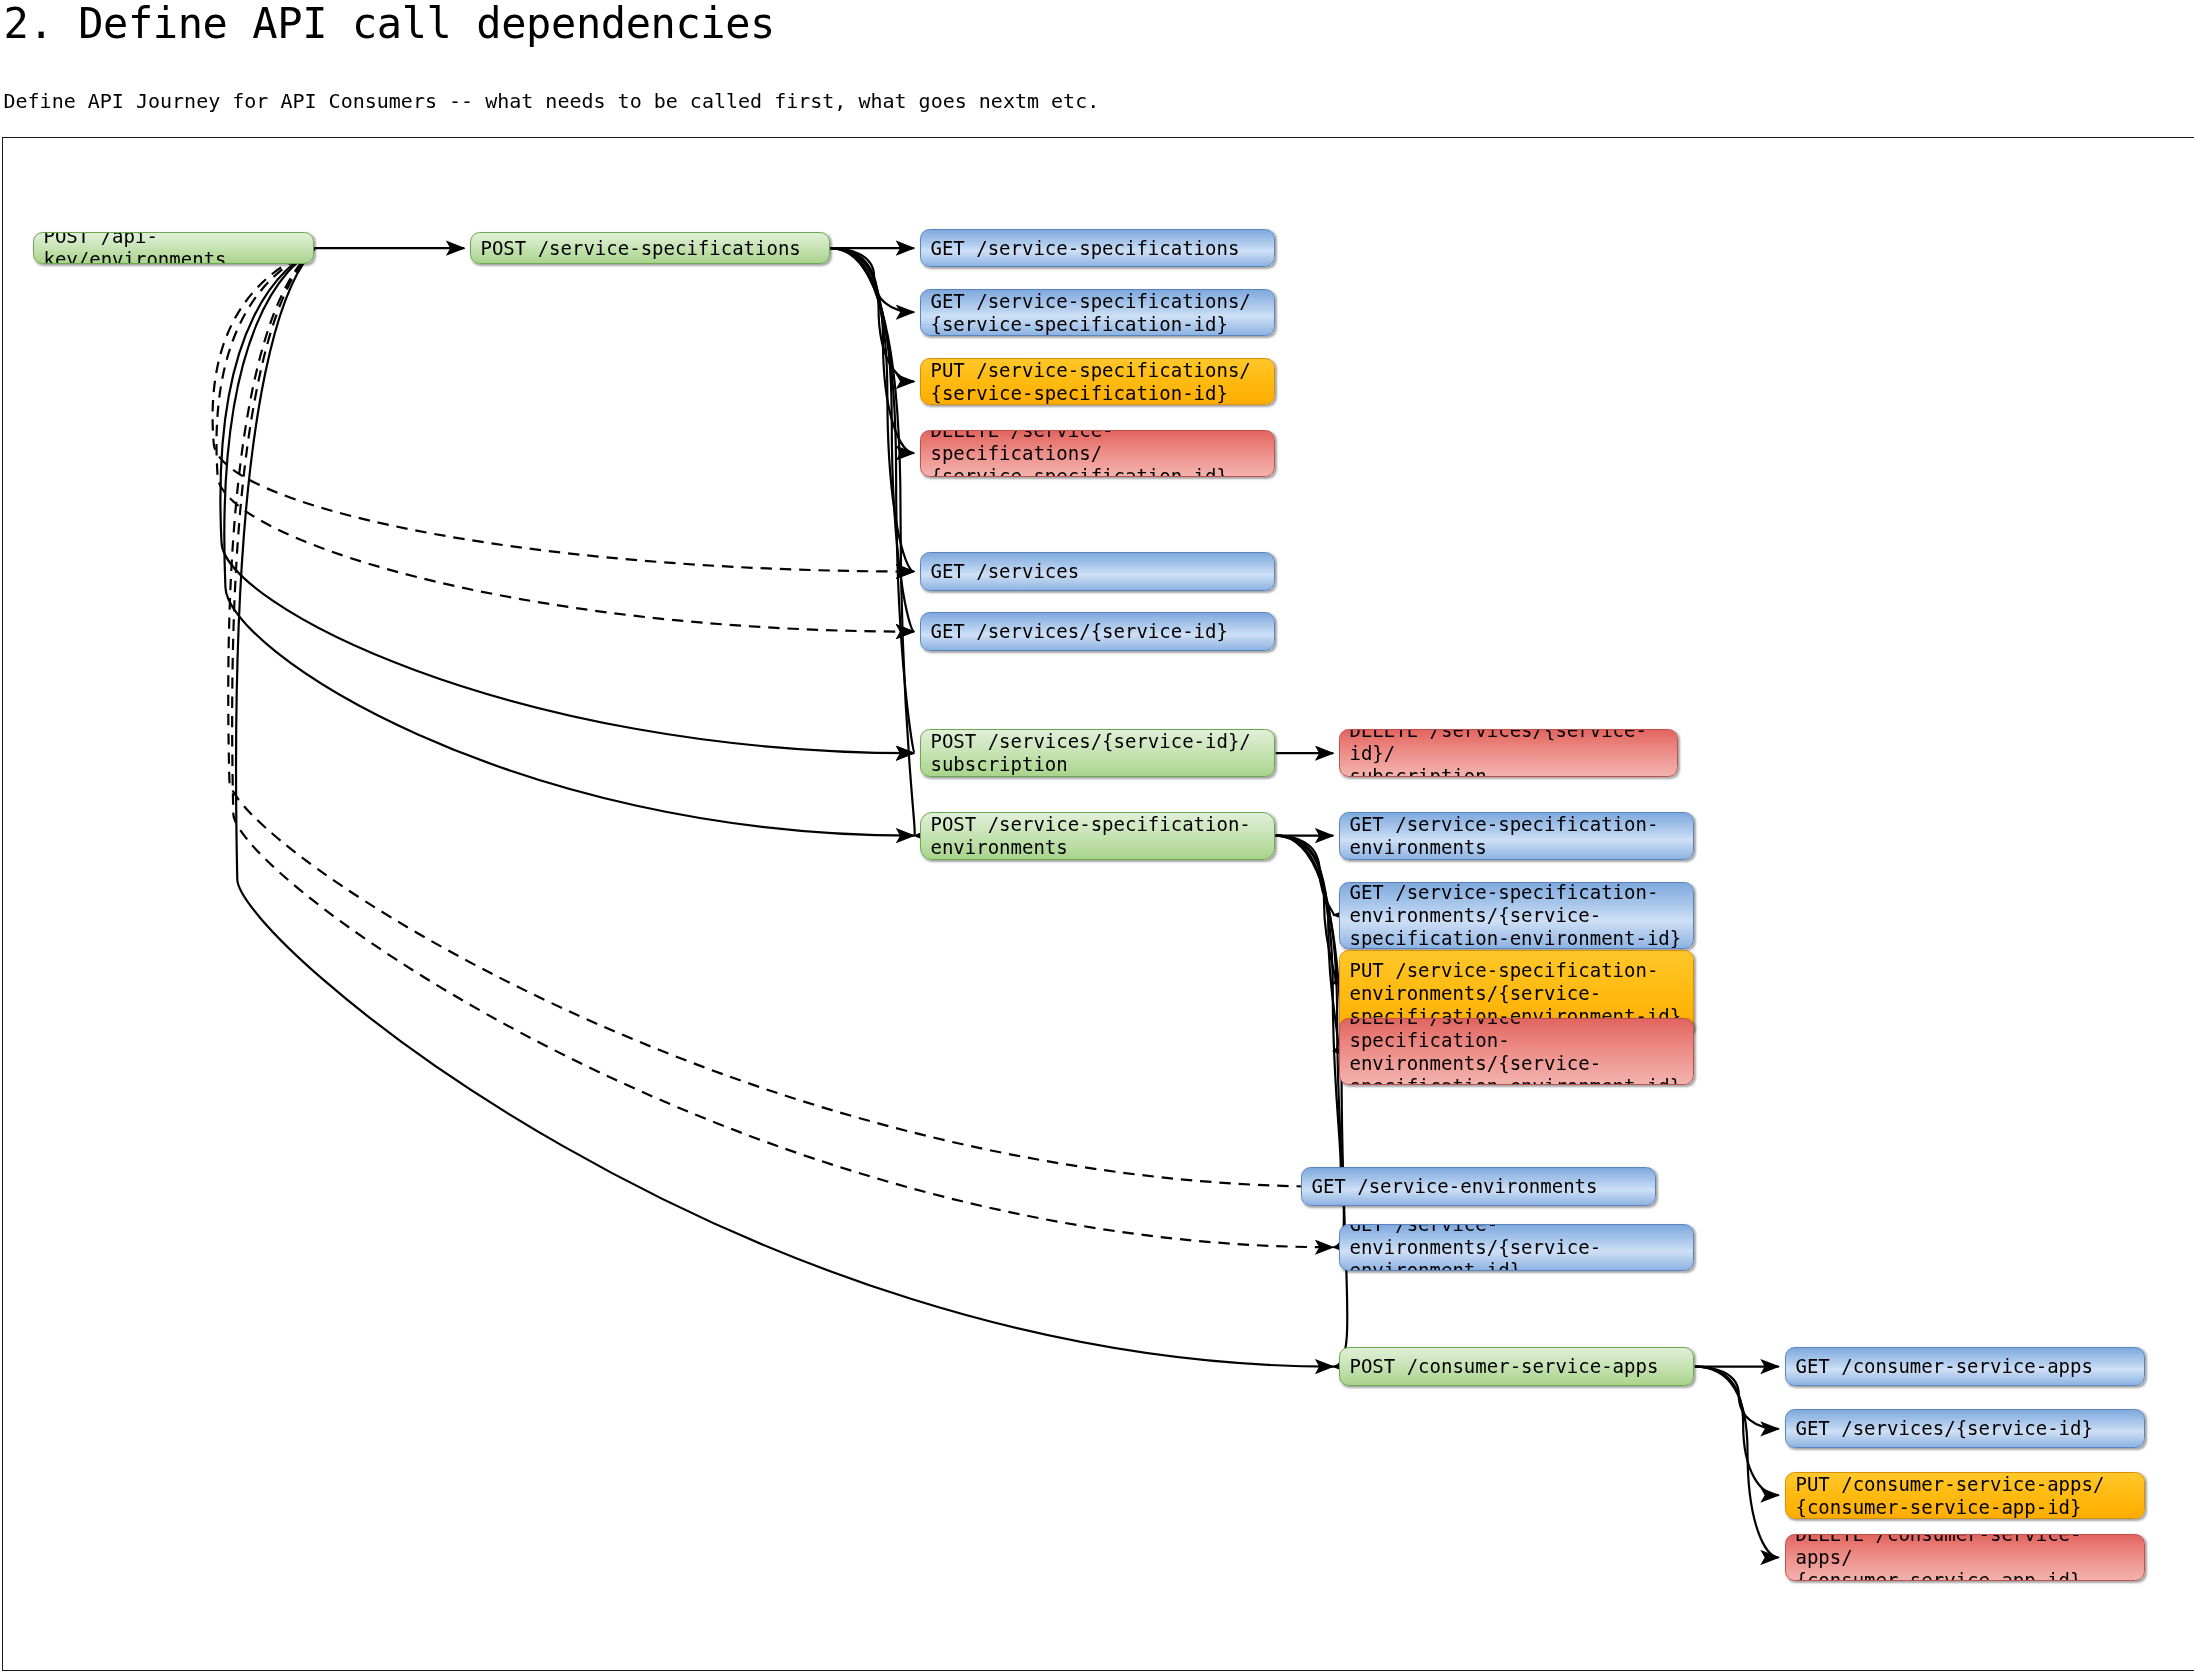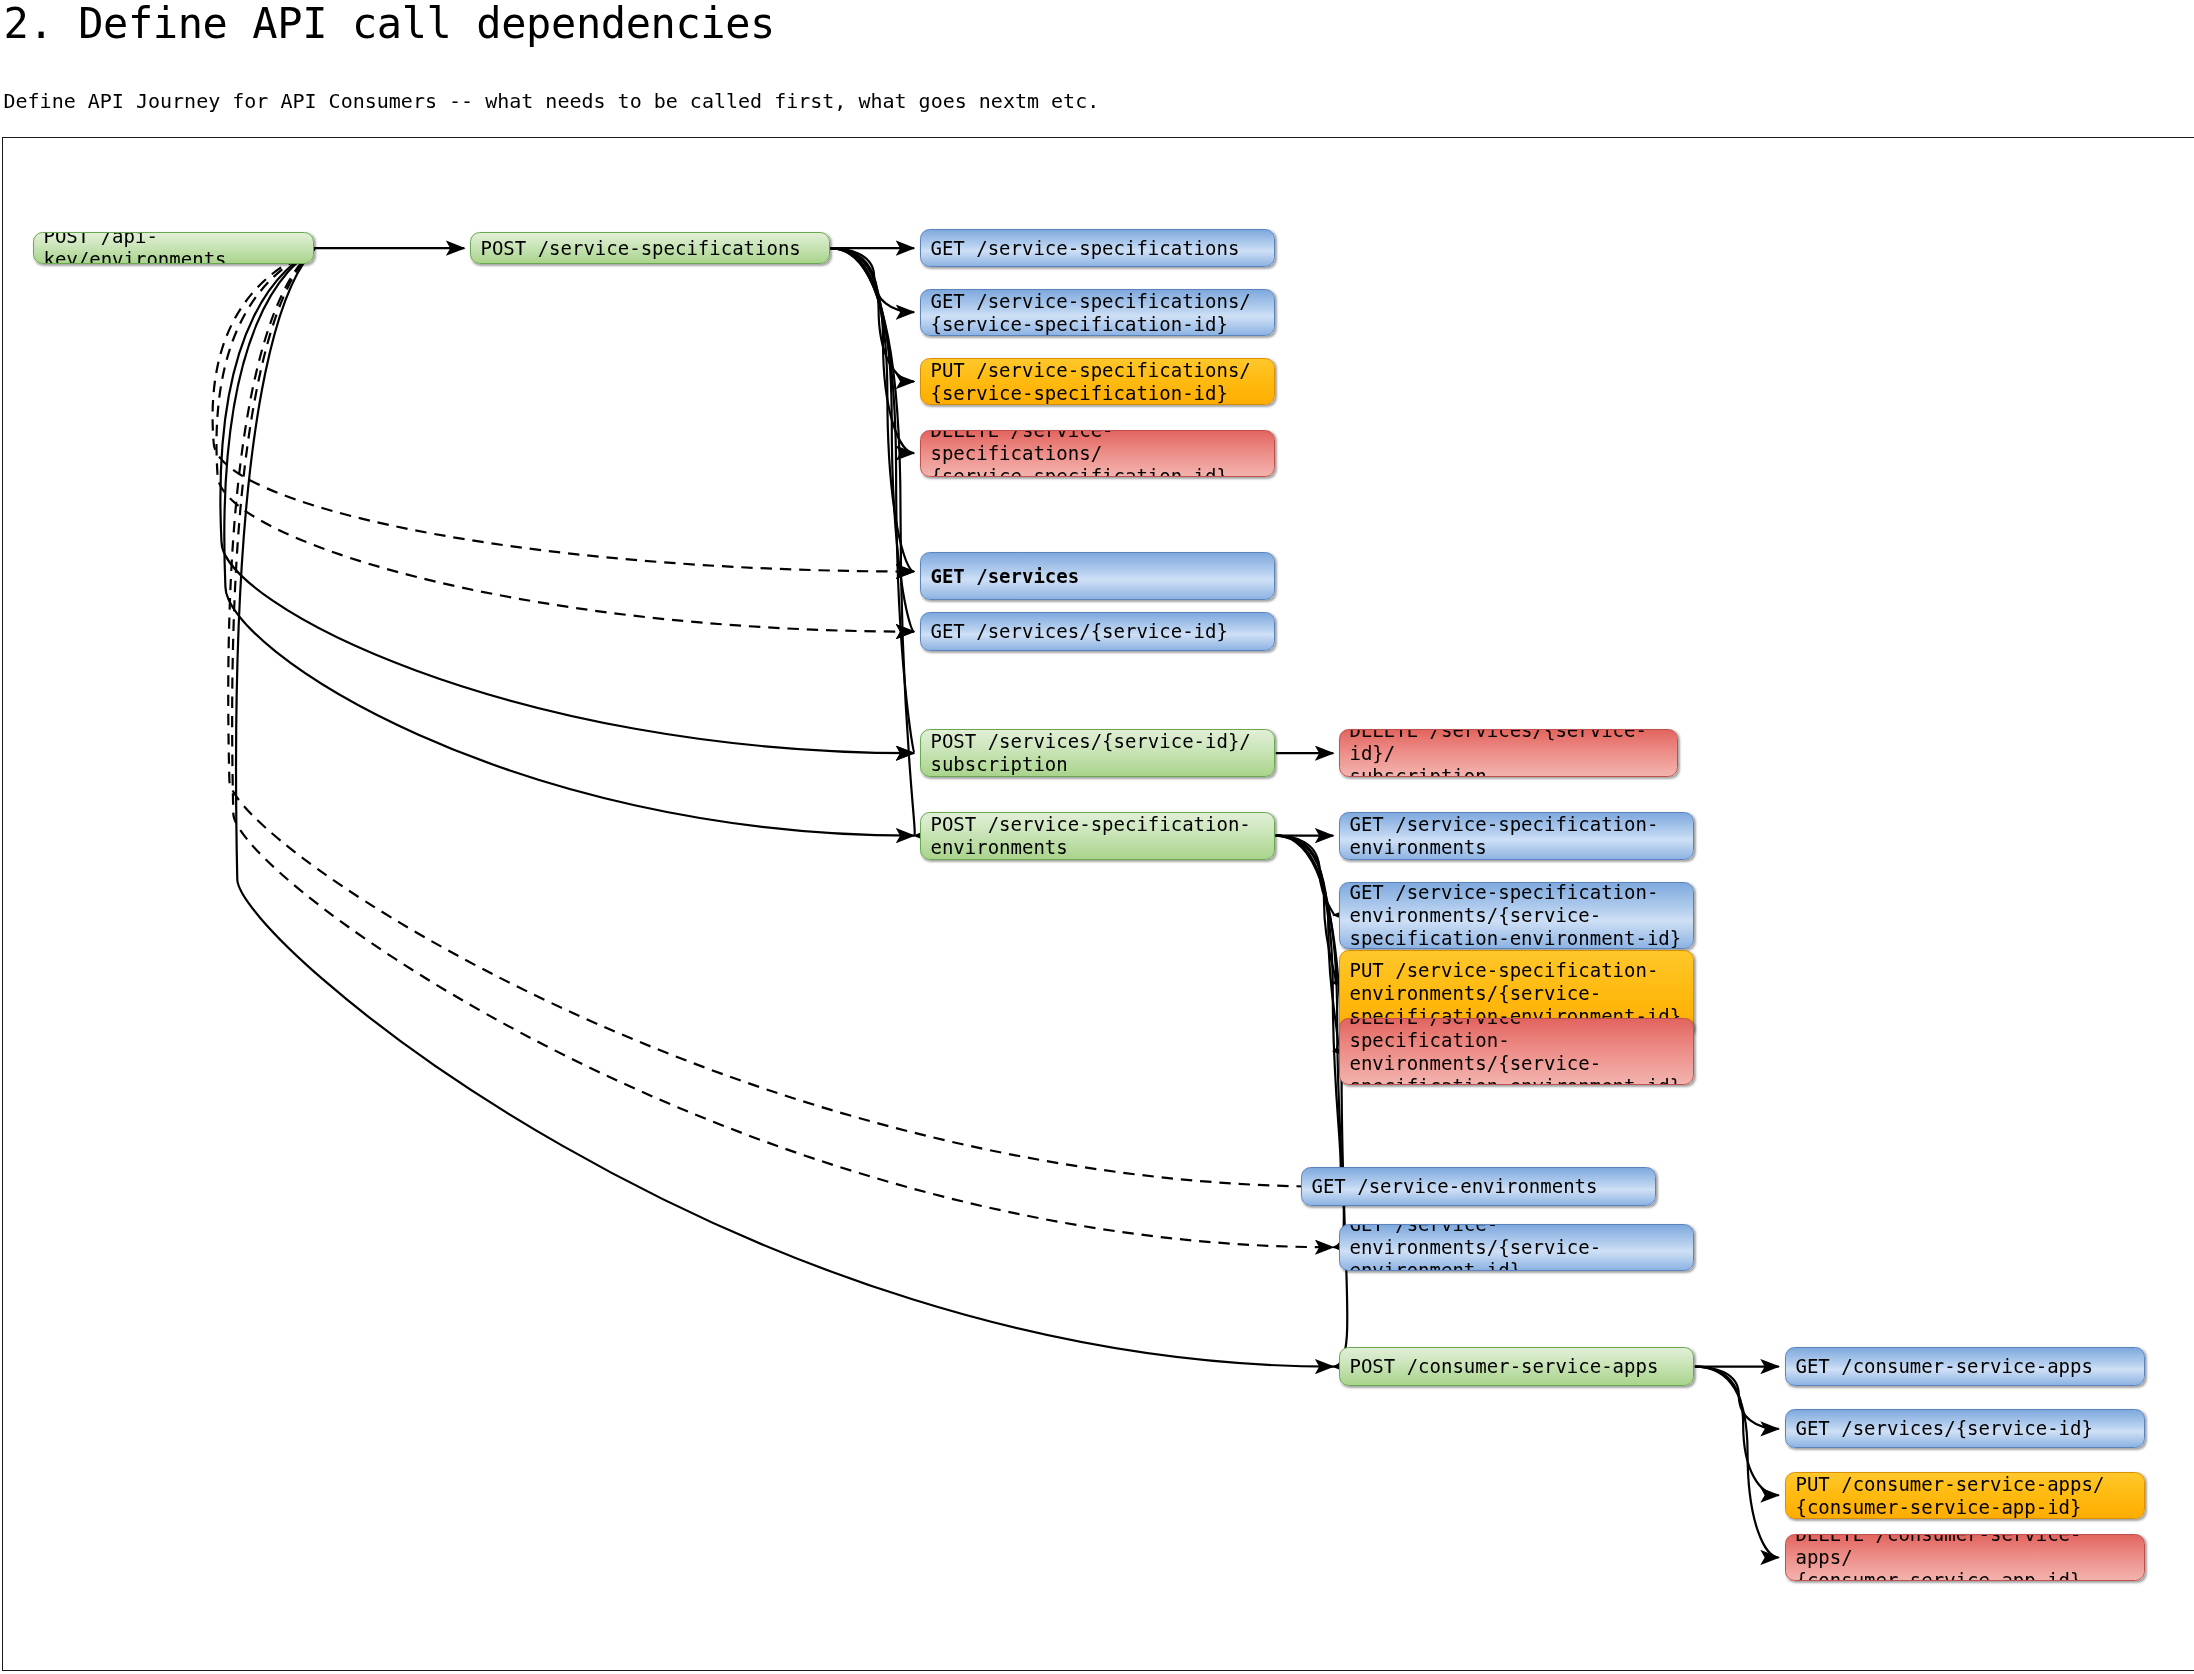--- a/index.html
+++ b/index.html
@@ -117,35 +117,35 @@
 {service-specification-id}</span>
       </div>
       <div class="node orange" style="left: 917px; top: 220px; width: 355px; height: 47px;">
         <span class="label">PUT /service-specifications/
 {service-specification-id}</span>
       </div>
       <div class="node red" style="left: 917px; top: 292px; width: 355px; height: 47px;">
         <span class="label">DELETE /service-specifications/
 {service-specification-id}</span>
       </div>
-      <div class="node blue" style="left: 917px; top: 414px; width: 355px; height: 48px; font-weight: bold;">
+      <div class="node blue" style="left: 917px; top: 414px; width: 355px; height: 39px;">
         <span class="label">GET /services</span>
       </div>
       <div class="node blue" style="left: 917px; top: 474px; width: 355px; height: 39px;">
         <span class="label">GET /services/{service-id}</span>
       </div>
       <div class="node green" style="left: 917px; top: 591px; width: 355px; height: 48px;">
         <span class="label">POST /services/{service-id}/
 subscription</span>
       </div>
       <div class="node red" style="left: 1336px; top: 591px; width: 339px; height: 48px;">
         <span class="label">DELETE /services/{service-id}/
 subscription</span>
       </div>
-      <div class="node green" style="left: 917px; top: 674px; width: 355px; height: 48px;">
+      <div class="node green" style="left: 917px; top: 674px; width: 355px; height: 48px; border-radius: 12px;">
         <span class="label">POST /service-specification-
 environments</span>
       </div>
       <div class="node blue" style="left: 1336px; top: 674px; width: 355px; height: 48px;">
         <span class="label">GET /service-specification-
 environments</span>
       </div>
       <div class="node blue" style="left: 1336px; top: 744px; width: 355px; height: 67px;">
         <span class="label">GET /service-specification-
 environments/{service-

